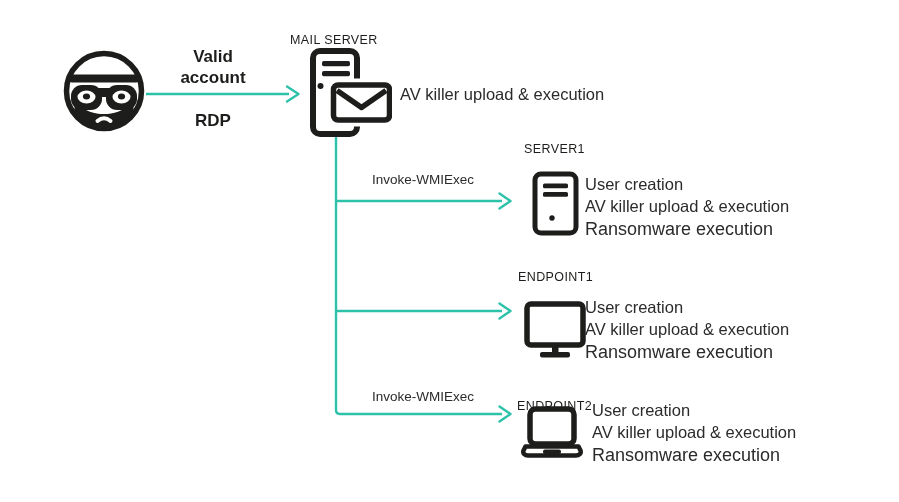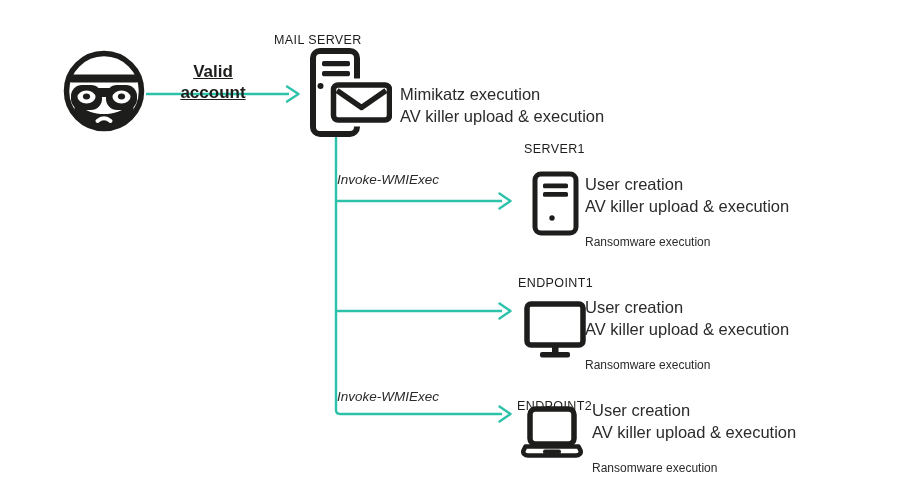--- a/index.html
+++ b/index.html
@@ -4,23 +4,23 @@
 <style>
   html,body { margin:0; padding:0; background:#fff; }
   .canvas {
     position:relative; width:899px; height:502px; background:#ffffff;
     font-family:"Liberation Sans", sans-serif; overflow:hidden;
     color:#2b2b2b;
   }
   .abs { position:absolute; }
   .node-label { font-size:12.5px; letter-spacing:0.4px; color:#1d1d1b; white-space:nowrap; }
   .bold-label { font-weight:bold; font-size:17px; line-height:21px; color:#1d1d1b; text-align:center; width:92px; }
-  .method-label { font-size:13.5px; color:#2b2b2b; text-align:left; width:172px; white-space:nowrap;font-style:italic; }
+  .method-label { font-size:13.5px; color:#2b2b2b; text-align:center; width:172px; white-space:nowrap; }
   .actions { font-size:16.5px; line-height:21.5px; color:#2b2b2b; white-space:nowrap; }
-  .actions .sub { font-size:12px; line-height:16px; margin-top:17px; }
+  .actions .sub { font-size:18px; line-height:16px; margin-top:4px; }
   svg { display:block; }
   .connector-layer { position:absolute; left:0; top:0; }
 </style>
 </head>
 <body>
 
 <div class="canvas">
 
   <svg class="connector-layer" width="899" height="502" viewBox="0 0 899 502">
     <g stroke="#2cc2a9" stroke-width="2.4" fill="none">
@@ -44,56 +44,56 @@
       <rect x="34" y="40" width="16" height="9" fill="#1d1d1b"></rect>
       <ellipse cx="24.5" cy="49" rx="9" ry="6.5" fill="#fff"></ellipse>
       <ellipse cx="59.5" cy="49" rx="9" ry="6.5" fill="#fff"></ellipse>
       <ellipse cx="24.5" cy="48.5" rx="3.6" ry="2.9" fill="#1d1d1b"></ellipse>
       <ellipse cx="59.5" cy="48.5" rx="3.6" ry="2.9" fill="#1d1d1b"></ellipse>
       <path d="M14 54 C 24 64 32 66 42 66 C 52 66 60 64 70 54 C 73 62 72 68 68 72 C 61 79 52 81.5 42 81.5 C 32 81.5 23 79 16 72 C 12 68 11 62 14 54 Z" fill="#1d1d1b"></path>
       <path d="M35.5 73 Q42 67.5 48.5 73" stroke="#fff" stroke-width="4" fill="none" stroke-linecap="round"></path>
     </svg>
   </div>
 
-  <div class="abs bold-label" style="left:167px; top:61px;text-decoration:underline;">Valid account</div>
+  <div class="abs bold-label" style="left:167px; top:46px;">Valid account</div>
+  <div class="abs bold-label" style="left:167px; top:110px;">RDP</div>
 
-  <div class="abs node-label" style="left:274px; top:33px;text-align:right;">MAIL SERVER</div>
+  <div class="abs node-label" style="left:290px; top:33px;text-align:right;">MAIL SERVER</div>
   <div class="abs" style="left:308px; top:45px; width:84px; height:93px;">
     <svg width="84" height="93" viewBox="0 0 84 93">
       <rect x="5" y="6" width="44" height="83" rx="7" fill="#fff" stroke="#1d1d1b" stroke-width="6"></rect>
       <rect x="14" y="16" width="28" height="5.2" rx="1.8" fill="#1d1d1b"></rect>
       <rect x="14" y="26" width="28" height="5.2" rx="1.8" fill="#1d1d1b"></rect>
       <circle cx="12.5" cy="41" r="3" fill="#1d1d1b"></circle>
       <rect x="25.5" y="40" width="56" height="35" rx="4.5" fill="#fff" stroke="#fff" stroke-width="13"></rect>
       <rect x="25.5" y="40" width="56" height="35" rx="4.5" fill="#fff" stroke="#1d1d1b" stroke-width="5.5"></rect>
       <path d="M29 45.5 L53.5 62.5 L78 45.5" fill="none" stroke="#1d1d1b" stroke-width="5.5" stroke-linejoin="round"></path>
     </svg>
   </div>
   <div class="abs actions" style="left:400px; top:84px;">
-    <div>Mimikatz execution</div>
     <div>AV killer upload &amp; execution</div>
   </div>
 
   <div class="abs method-label" style="left:337px; top:172px;">Invoke-WMIExec</div>
   <div class="abs node-label" style="left:524px; top:142px;">SERVER1</div>
   <div class="abs" style="left:532px; top:171px; width:47px; height:65px;">
     <svg width="47" height="65" viewBox="0 0 47 65">
       <rect x="3" y="3" width="41" height="59" rx="6" fill="#fff" stroke="#1d1d1b" stroke-width="5"></rect>
       <rect x="11" y="12.5" width="25" height="4.8" rx="1.6" fill="#1d1d1b"></rect>
       <rect x="11" y="21" width="25" height="4.8" rx="1.6" fill="#1d1d1b"></rect>
       <circle cx="20" cy="47" r="2.7" fill="#1d1d1b"></circle>
     </svg>
   </div>
   <div class="abs actions" style="left:585px; top:174px;">
     <div>User creation</div>
     <div>AV killer upload &amp; execution</div>
     <div class="sub">Ransomware execution</div>
   </div>
 
-  <div class="abs node-label" style="left:518px; top:276px;">ENDPOINT1</div>
+  <div class="abs node-label" style="left:518px; top:270px;">ENDPOINT1</div>
   <div class="abs" style="left:524px; top:301px; width:62px; height:57px;">
     <svg width="62" height="57" viewBox="0 0 62 57">
       <rect x="3" y="3" width="56" height="41" rx="4" fill="#fff" stroke="#1d1d1b" stroke-width="5.5"></rect>
       <rect x="28" y="44" width="6.5" height="8" fill="#1d1d1b"></rect>
       <rect x="16" y="51" width="30" height="5.5" rx="2" fill="#1d1d1b"></rect>
     </svg>
   </div>
   <div class="abs actions" style="left:585px; top:297px;">
     <div>User creation</div>
     <div>AV killer upload &amp; execution</div>

